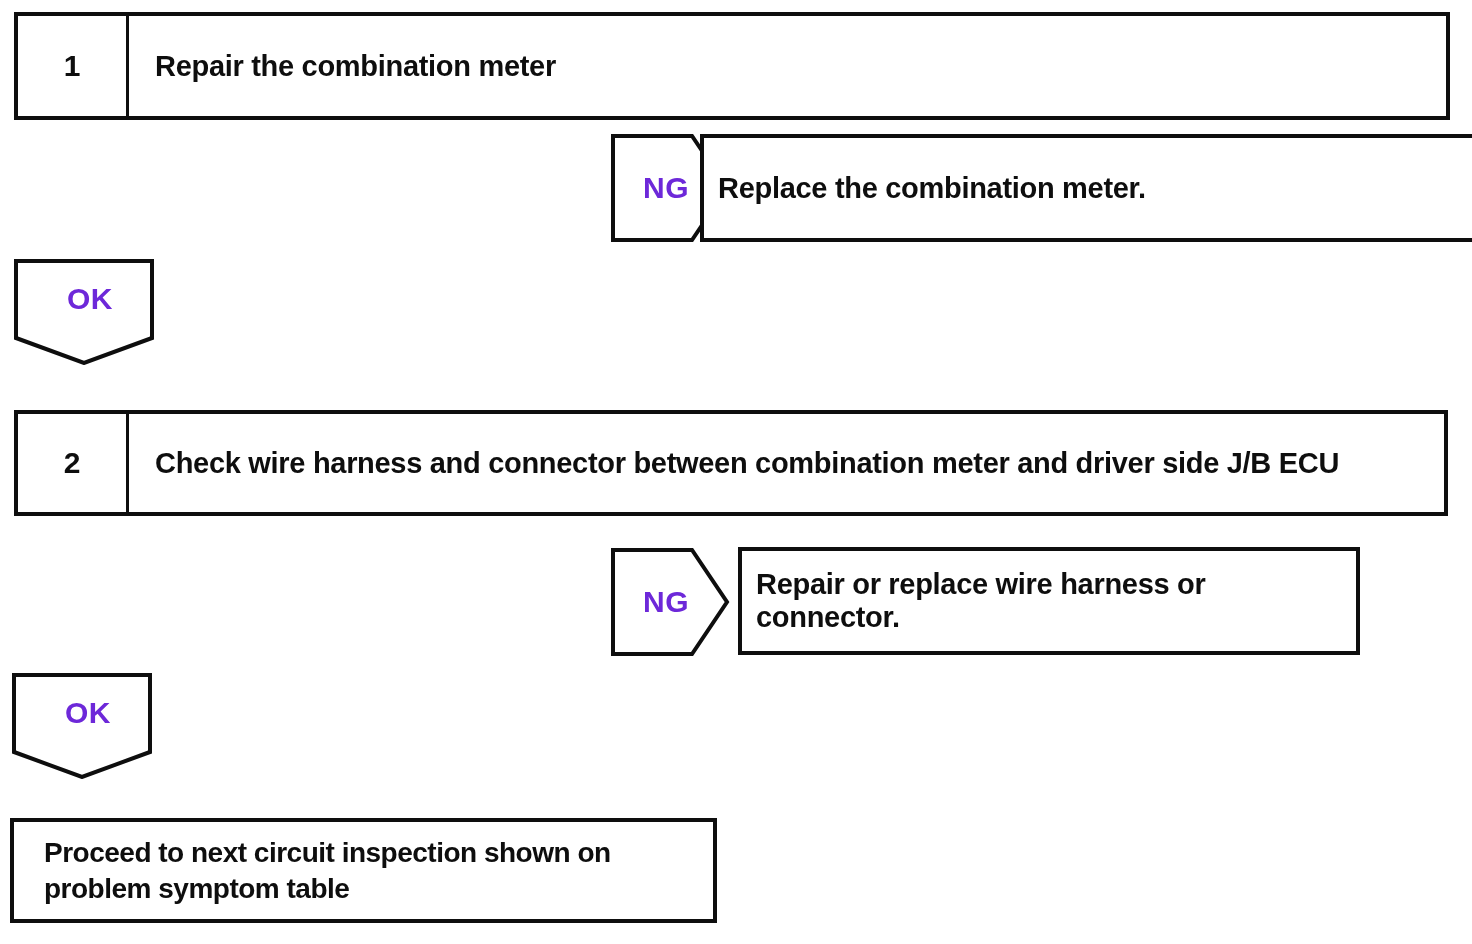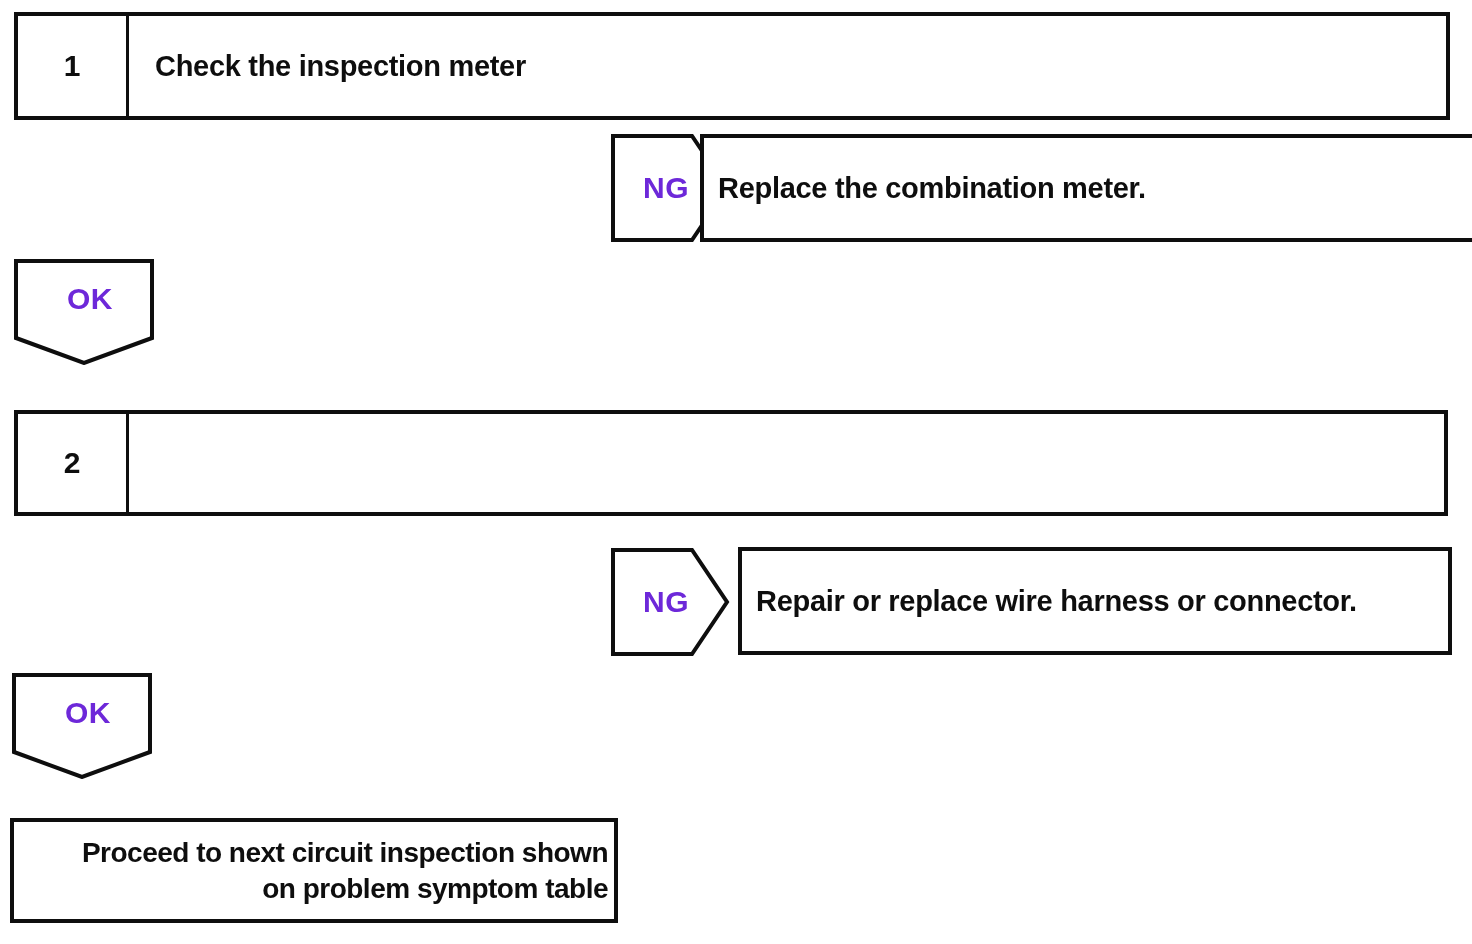--- a/index.html
+++ b/index.html
@@ -50,21 +50,21 @@
   .ok-label-pos { left:6px; top:0; width:100%; height:80px; }
 </style>
 </head>
 <body>
 
 <div class="page">
 
   <div class="box step-box" style="left:14px; top:12px; width:1436px; height:108px;">
     <div class="step-num-cell">1</div>
     <div class="step-title-cell">
-      <span class="title-text">Check the inspection meter</span>
+      <span class="title-text">Repair the combination meter</span>
     </div>
   </div>
 
   <div class="shape" style="left:611px; top:134px; width:120px; height:108px;">
     <svg width="120" height="108" viewBox="0 0 120 108">
       <polygon points="2,2 81,2 116,54 81,106 2,106" fill="#ffffff" stroke="#0e0e0e" stroke-width="4" stroke-linejoin="miter"></polygon>
     </svg>
     <span class="shape-label ng-label-pos">NG</span>
   </div>
 
@@ -74,37 +74,40 @@
 
   <div class="shape" style="left:14px; top:259px; width:140px; height:106px;">
     <svg width="140" height="106" viewBox="0 0 140 106">
       <polygon points="2,2 138,2 138,79 70,104 2,79" fill="#ffffff" stroke="#0e0e0e" stroke-width="4" stroke-linejoin="miter"></polygon>
     </svg>
     <span class="shape-label ok-label-pos">OK</span>
   </div>
 
   <div class="box step-box" style="left:14px; top:410px; width:1434px; height:106px;">
     <div class="step-num-cell">2</div>
+    <div class="step-title-cell">
+      <span class="title-text">Check wire harness and connector between combination meter and driver side J/B ECU</span>
+    </div>
   </div>
 
   <div class="shape" style="left:611px; top:548px; width:120px; height:108px;">
     <svg width="120" height="108" viewBox="0 0 120 108">
       <polygon points="2,2 81,2 116,54 81,106 2,106" fill="#ffffff" stroke="#0e0e0e" stroke-width="4" stroke-linejoin="miter"></polygon>
     </svg>
     <span class="shape-label ng-label-pos">NG</span>
   </div>
 
-  <div class="box action-box" style="left:738px; top:547px; width:714px; height:108px;">
+  <div class="box action-box" style="left:738px; top:547px; width:622px; height:108px;">
     <span>Repair or replace wire harness or connector.</span>
   </div>
 
   <div class="shape" style="left:12px; top:673px; width:140px; height:106px;">
     <svg width="140" height="106" viewBox="0 0 140 106">
       <polygon points="2,2 138,2 138,79 70,104 2,79" fill="#ffffff" stroke="#0e0e0e" stroke-width="4" stroke-linejoin="miter"></polygon>
     </svg>
     <span class="shape-label ok-label-pos">OK</span>
   </div>
 
-  <div class="box terminal-box" style="left:10px; top:818px; width:608px; height:105px;text-align:right;">
+  <div class="box terminal-box" style="left:10px; top:818px; width:707px; height:105px;">
     <span>Proceed to next circuit inspection shown on problem symptom table</span>
   </div>
 
 </div>
 
 </body></html>

